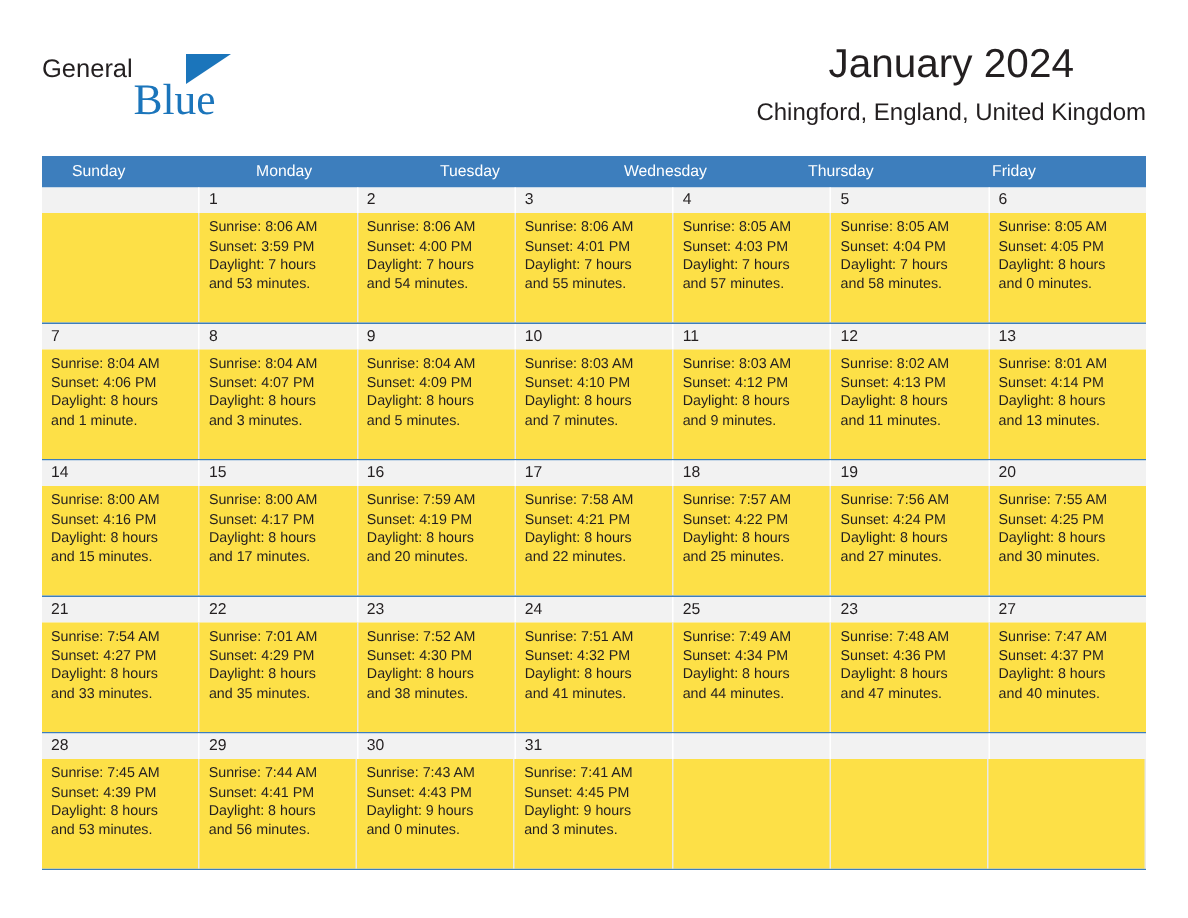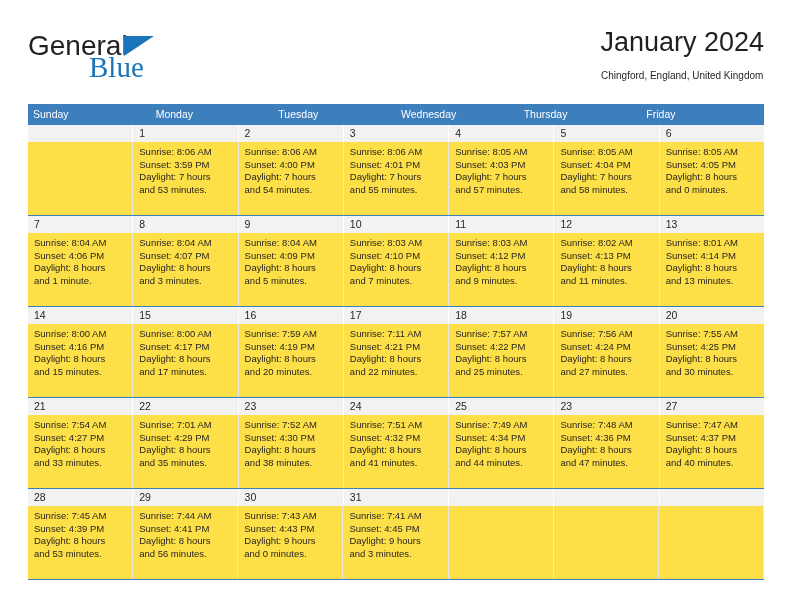--- a/index.html
+++ b/index.html
@@ -33,21 +33,21 @@
     position: absolute;
     left: 0;
     top: 6px;
     width: 220px;
     height: 60px;
   }
   .brand-general {
     position: absolute;
     left: 0;
     top: 0;
-    font-size: 28px;
+    font-size: 17px;
     letter-spacing: 0px;
     color: #231f20;
     line-height: 28px;
     font-family: "Liberation Sans", sans-serif;
   }
   .brand-blue {
     position: absolute;
     left: 61px;
     top: 21px;
     font-size: 29px;
@@ -71,21 +71,21 @@
     top: 0;
     text-align: center;
   }
   .cal-title {
     font-size: 27px;
     color: #231f20;
     line-height: 32px;
     white-space: nowrap;
   }
   .cal-subtitle {
-    font-size: 10px;
+    font-size: 16px;
     color: #231f20;
     line-height: 18px;
     margin-top: 9px;
     white-space: nowrap;
   }
 
   
   .calendar {
     position: absolute;
     left: 28px;
@@ -95,21 +95,21 @@
   .dow-row {
     display: flex;
     background: #3d7ebd;
     height: 21px;
   }
   .dow-cell {
     flex: 1 1 0;
     color: #ffffff;
     font-size: 10.5px;
     line-height: 21px;
-    padding-left: 5px;
+    padding-left: 20px;
     box-sizing: border-box;
     white-space: nowrap;
     overflow: hidden;
   }
 
   .week {
     position: relative;
     border-top: 1.5px solid #3d7ebd;
   }
   .week:first-of-type {
@@ -318,21 +318,21 @@
               <div class="line">Daylight: 8 hours</div>
               <div class="line">and 17 minutes.</div>
             </div>
             <div class="detail-cell">
               <div class="line">Sunrise: 7:59 AM</div>
               <div class="line">Sunset: 4:19 PM</div>
               <div class="line">Daylight: 8 hours</div>
               <div class="line">and 20 minutes.</div>
             </div>
             <div class="detail-cell">
-              <div class="line">Sunrise: 7:11 AM</div>
+              <div class="line">Sunrise: 7:58 AM</div>
               <div class="line">Sunset: 4:21 PM</div>
               <div class="line">Daylight: 8 hours</div>
               <div class="line">and 22 minutes.</div>
             </div>
             <div class="detail-cell">
               <div class="line">Sunrise: 7:57 AM</div>
               <div class="line">Sunset: 4:22 PM</div>
               <div class="line">Daylight: 8 hours</div>
               <div class="line">and 25 minutes.</div>
             </div>

